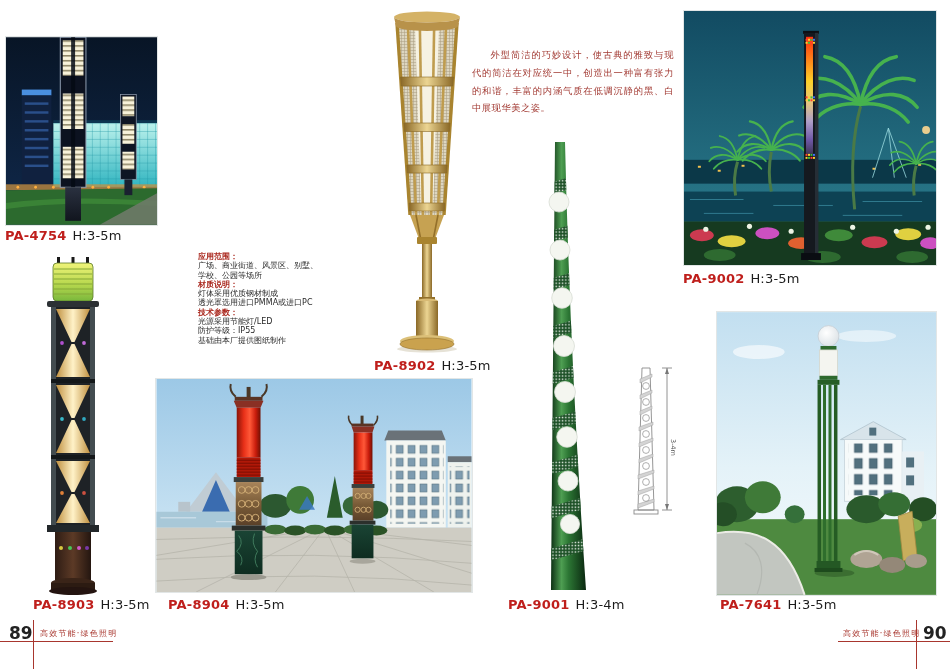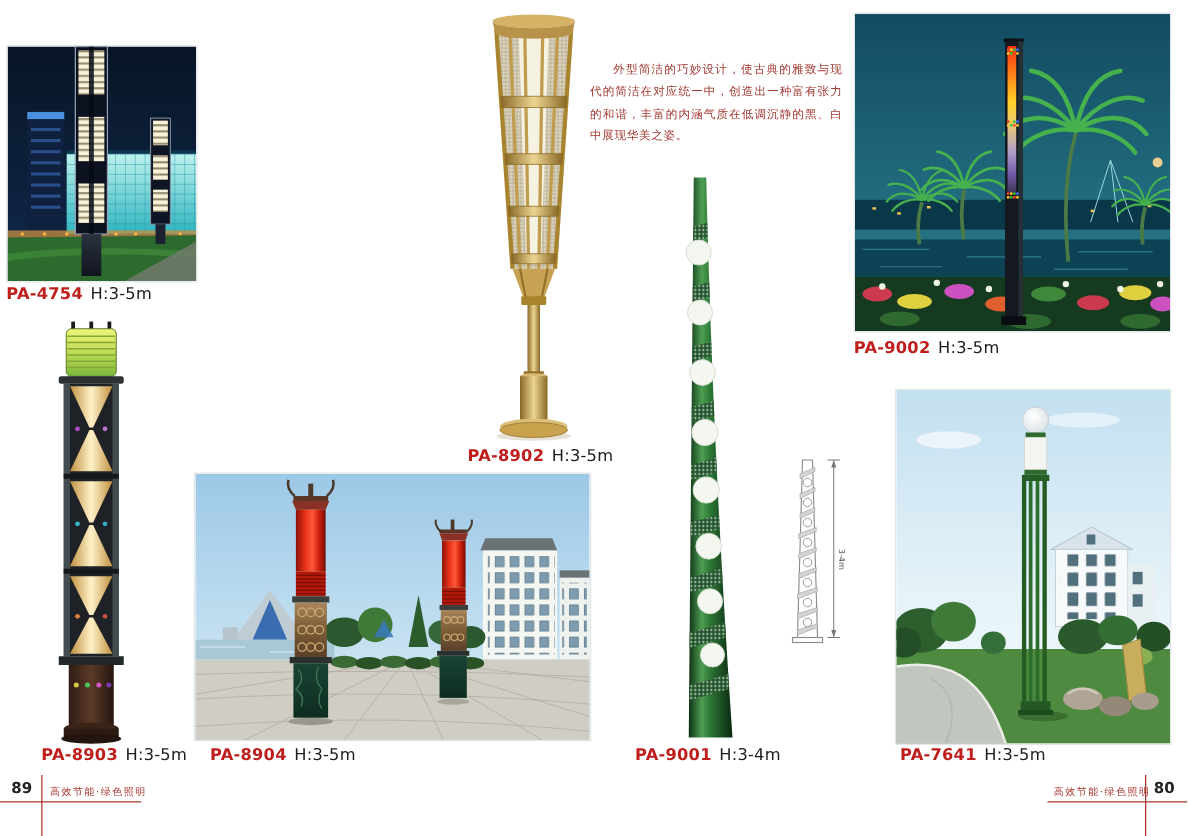--- a/index.html
+++ b/index.html
@@ -10,21 +10,21 @@
   .photo svg, .prod svg, .tdraw svg { display:block; width:100%; height:100%; }
   .photo { border:1px solid #e2e6e6; }
   .plabel { position:absolute; font-size:13px; white-space:nowrap; letter-spacing:0.2px; }
   .plabel .code { color:#bf1f1c; font-weight:bold; }
   .plabel .ht { color:#1c1c1c; margin-left:6px; }
   .plabel.center { text-align:left; }
   .intro { position:absolute; left:472px; top:47px; width:202px; font-size:9.3px; line-height:17.8px;
            color:#a23a33; text-align:justify; text-indent:2em; letter-spacing:0.5px;font-family:Liberation Mono, monospace; }
   .specs { position:absolute; left:198px; top:252px; width:152px; font-size:8px; line-height:9.3px; color:#2a2a2a; }
   .specs .h { color:#ab2a20; font-weight:bold; }
-  .pageno { position:absolute; top:623px; font-size:12px; font-weight:bold; color:#222; }
+  .pageno { position:absolute; top:623px; font-size:17px; font-weight:bold; color:#222; }
   .vline { position:absolute; top:620px; width:1px; height:49px; background:#a8362e; }
   .hrule { position:absolute; top:641px; height:1px; background:#a8362e; }
   .slogan { position:absolute; top:628px; font-size:8px; font-weight:normal; color:#a8362e; letter-spacing:1.2px; white-space:nowrap; }
 </style>
 </head>
 <body>
 
 <div class="page">
 
   <figure class="photo" style="left:5px;top:36px;width:153px;height:190px">
@@ -262,20 +262,32 @@
             <rect x="130" y="31" width="2" height="2" fill="#ffd030"></rect>
           </g>
       </g>
       <rect x="118" y="244" width="20" height="7" fill="#0a0d12"></rect>
     </svg>
   </figure>
   <div class="plabel" style="left:683px;top:271px">
     <span class="code">PA-9002</span><span class="ht">H:3-5m</span>
   </div>
 
+  <div class="specs">
+    <div class="h">应用范围：</div>
+    <div>广场、商业街道、风景区、别墅、</div>
+    <div>学校、公园等场所</div>
+    <div class="h">材质说明：</div>
+    <div>灯体采用优质钢材制成</div>
+    <div>透光罩选用进口PMMA或进口PC</div>
+    <div class="h">技术参数：</div>
+    <div>光源采用节能灯/LED</div>
+    <div>防护等级：IP55</div>
+    <div>基础由本厂提供图纸制作</div>
+  </div>
 
   <div class="prod" style="left:38px;top:257px;width:70px;height:340px">
     <svg viewBox="0 0 70 340">
       <defs>
         <linearGradient id="d-glow" x1="0" y1="0" x2="0" y2="1">
           <stop offset="0" stop-color="#f0f47a"></stop>
             <stop offset="0.55" stop-color="#b8d84e"></stop>
             <stop offset="1" stop-color="#7ab83c"></stop>
         </linearGradient>
         <linearGradient id="d-beam" x1="0" y1="0" x2="1" y2="0">
@@ -610,15 +622,15 @@
   </div>
 
   <div class="pageno" style="left:9px">89</div>
   <div class="vline" style="left:33px"></div>
   <div class="slogan" style="left:40px">高效节能·绿色照明</div>
   <div class="hrule" style="left:0;width:113px"></div>
 
   <div class="hrule" style="left:838px;width:112px"></div>
   <div class="slogan" style="left:843px">高效节能·绿色照明</div>
   <div class="vline" style="left:916px"></div>
-  <div class="pageno" style="left:923px">80</div>
+  <div class="pageno" style="left:923px">90</div>
 
 </div>
 
 </body></html>

